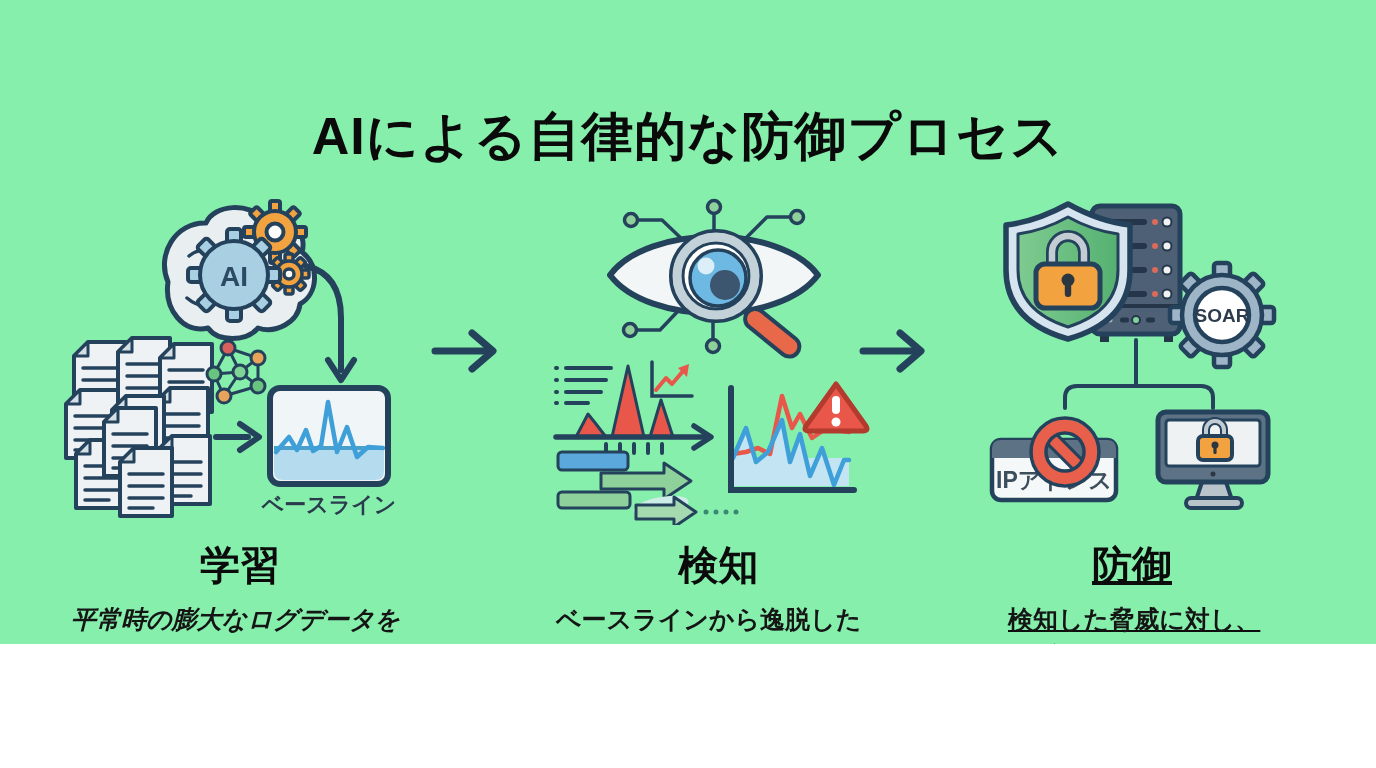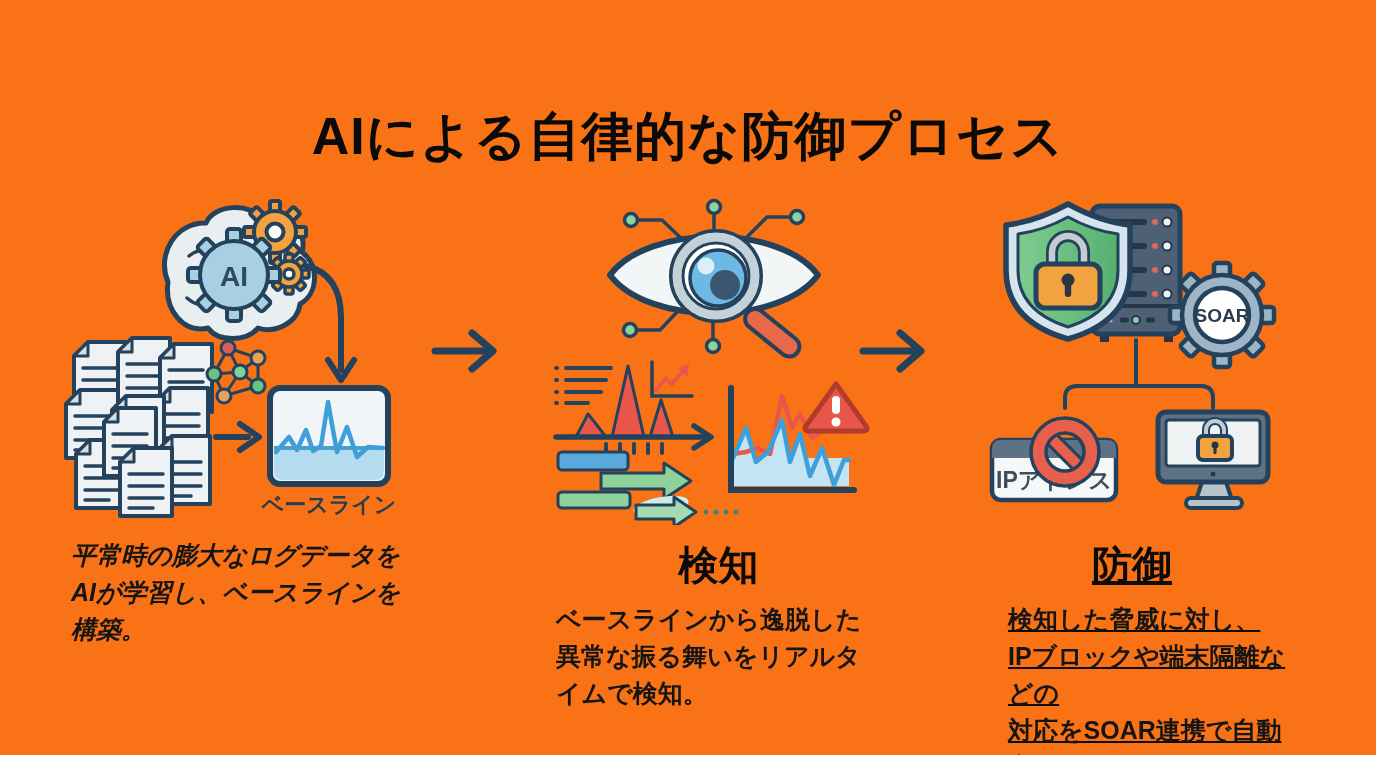--- a/index.html
+++ b/index.html
@@ -1,18 +1,18 @@
 <!DOCTYPE html>
 <html><head>
 <meta charset="utf-8">
 <style>
   html,body{margin:0;padding:0;}
   .canvas{
-    position:relative;width:1376px;height:755px;overflow:hidden;
-    background:#f97316;
+    position:relative;width:1376px;height:644px;overflow:hidden;
+    background:#86efac;
     font-family:"Liberation Sans","DejaVu Sans",sans-serif;
     color:#0d0d0d;
   }
   .canvas svg{display:block;}
   .canvas svg text{font-family:"Liberation Sans","DejaVu Sans",sans-serif;}
   .page-title{
     position:absolute;top:70px;left:0;width:100%;
     text-align:center;font-size:52px;line-height:62px;font-weight:800;
     letter-spacing:1px;color:#0a0a0a;
   }
@@ -137,20 +137,21 @@
 
       <g>
         <rect x="214" y="198" width="118" height="96" rx="10" fill="#f0f6f8" stroke="#24425c" stroke-width="6"></rect>
         <path d="M 218,258 H 328 V 281 Q 328,290 319,290 H 227 Q 218,290 218,281 Z" fill="#b5dcee"></path>
         <line x1="218" y1="258" x2="328" y2="258" stroke="#4aa0cc" stroke-width="4"></line>
         <polyline points="220,262 233,247 241,260 250,240 257,261 265,256 272,212 281,262 291,237 301,267 312,257 327,258" fill="none" stroke="#3f9fd8" stroke-width="4.5" stroke-linecap="round" stroke-linejoin="round"></polyline>
       </g>
       <text x="273" y="322" text-anchor="middle" font-size="22" font-weight="600" fill="#2a3b4d">ベースライン</text>
     </svg>
 
+    <div class="stage-name">学習</div>
     <p class="stage-desc">平常時の膨大なログデータを
 AIが学習し、ベースラインを
 構築。</p>
   </div>
 
   <svg class="flow-arrow flow-arrow-1" width="82" height="46" viewBox="0 0 82 46">
     <g stroke="#24425c" stroke-width="7" fill="none" stroke-linecap="round" stroke-linejoin="round">
       <line x1="5" y1="23" x2="58" y2="23"></line>
       <polyline points="42,5 63,23 42,41"></polyline>
     </g>

